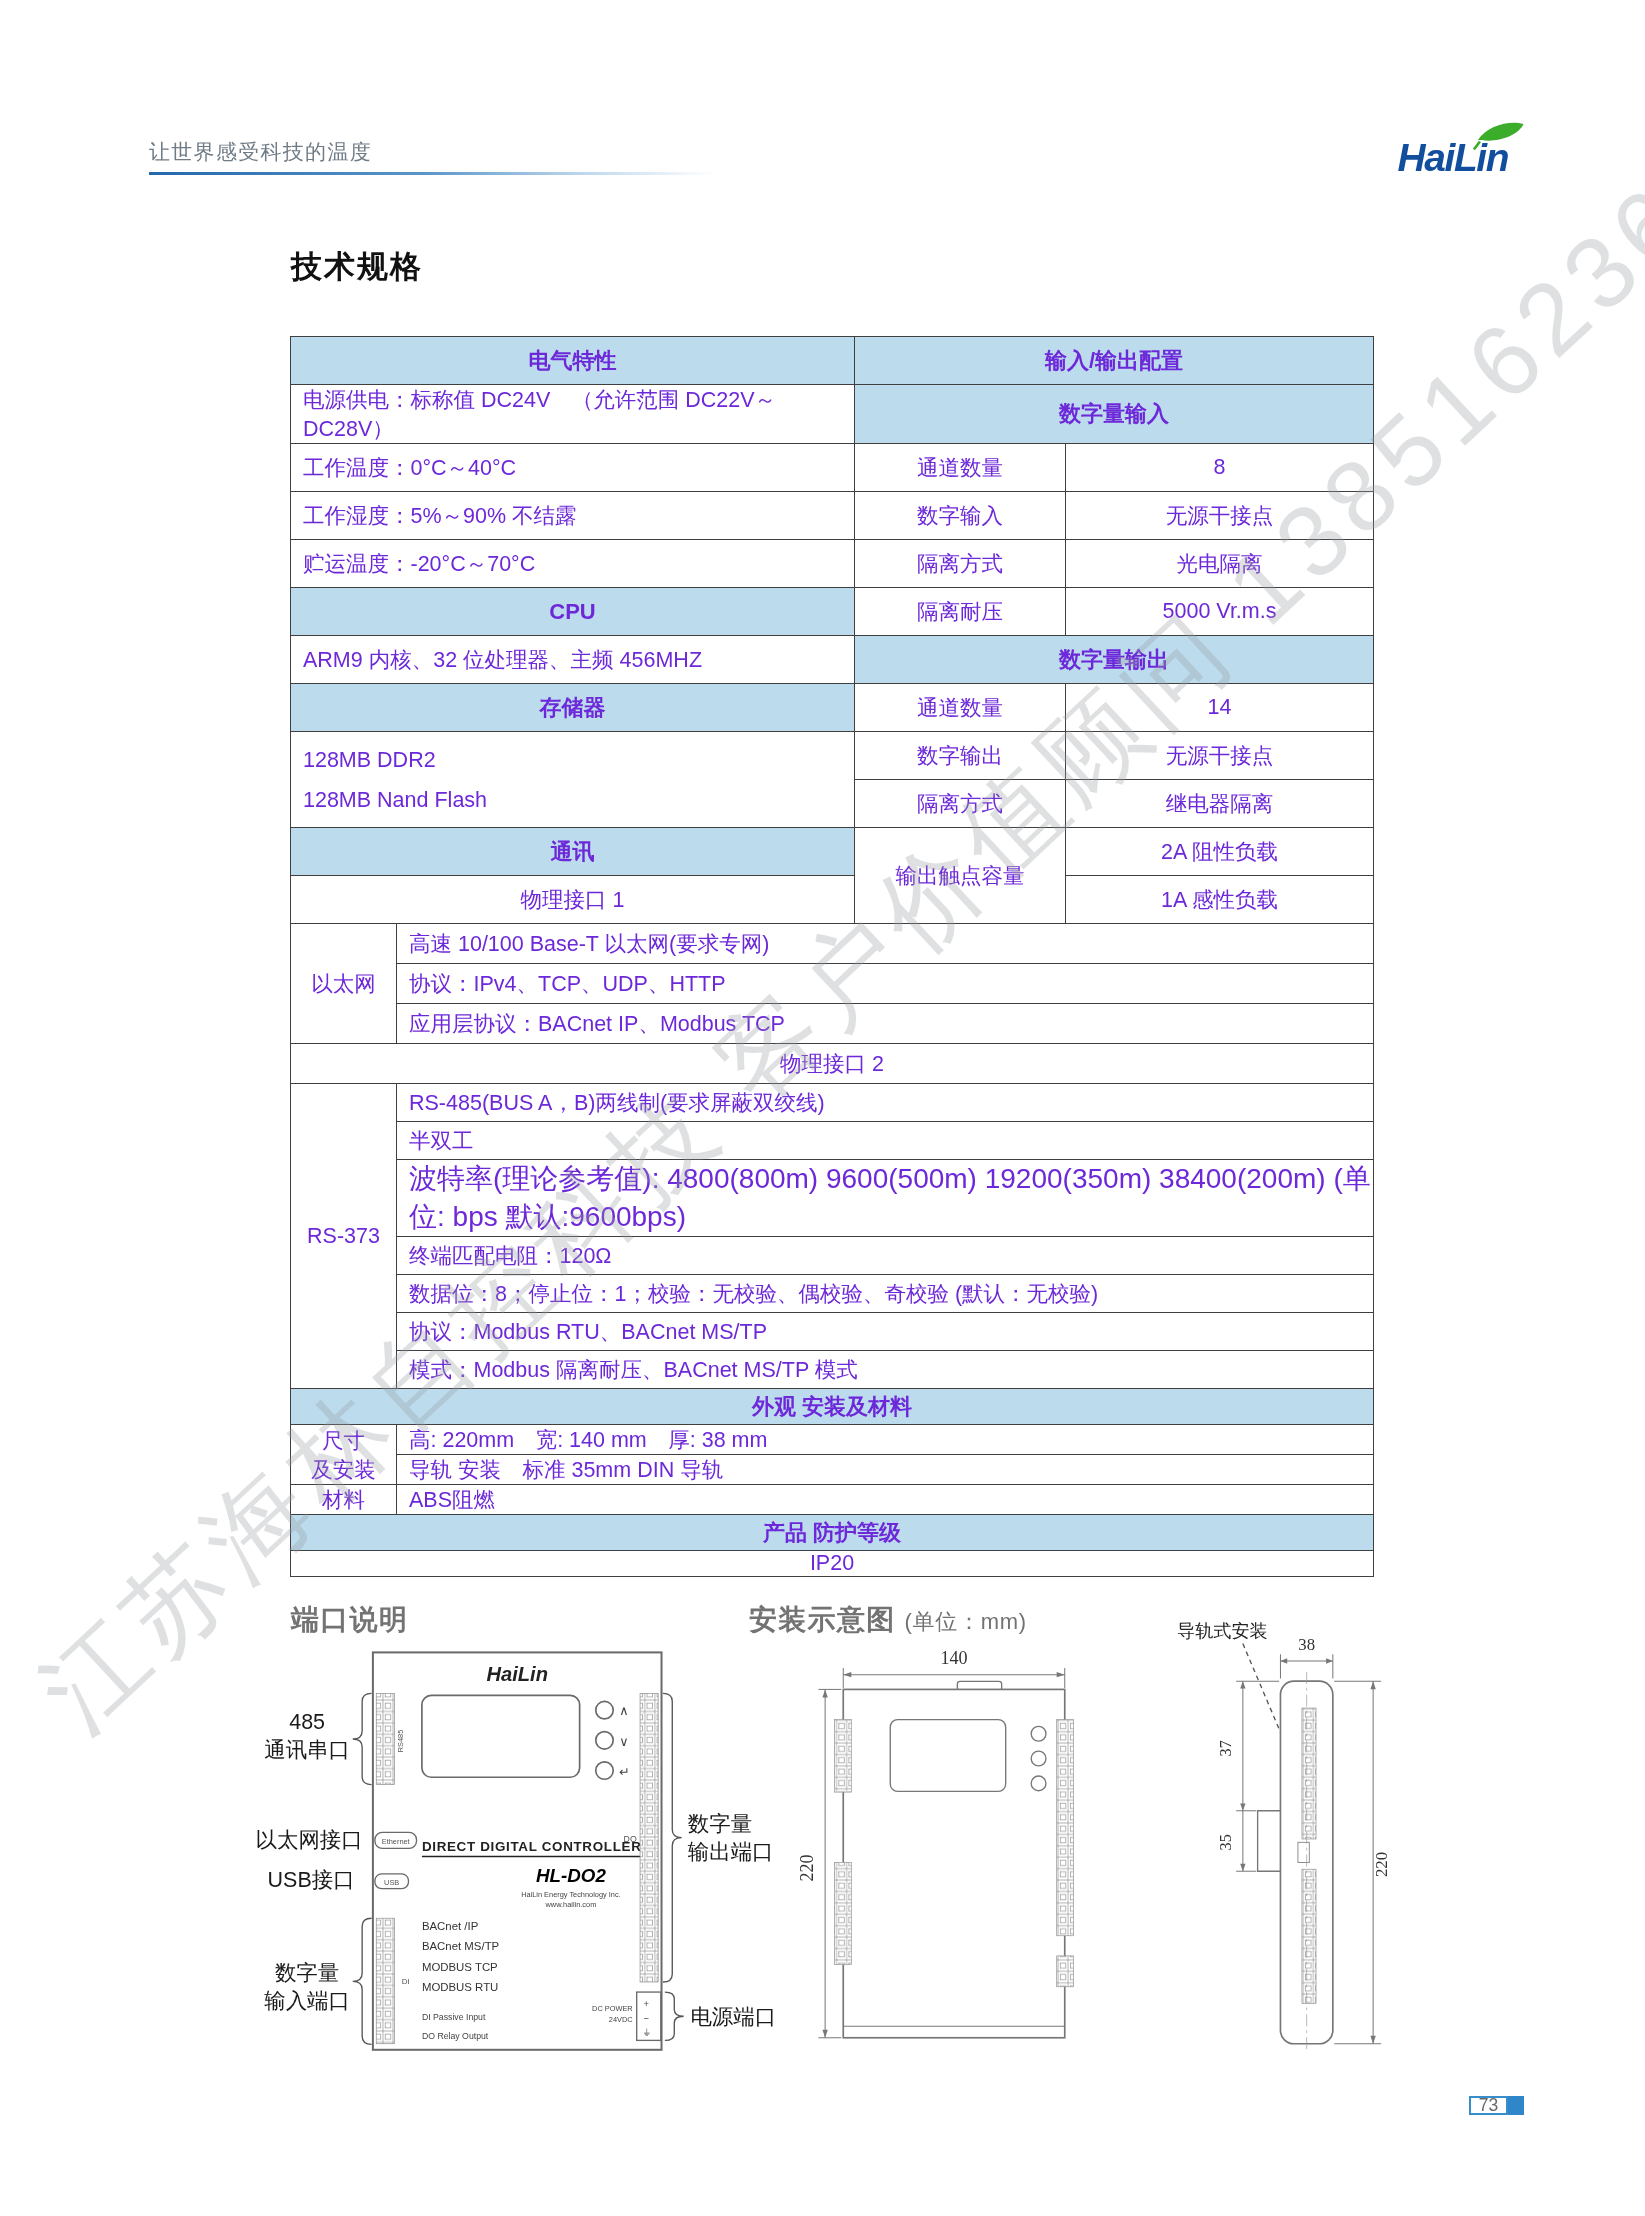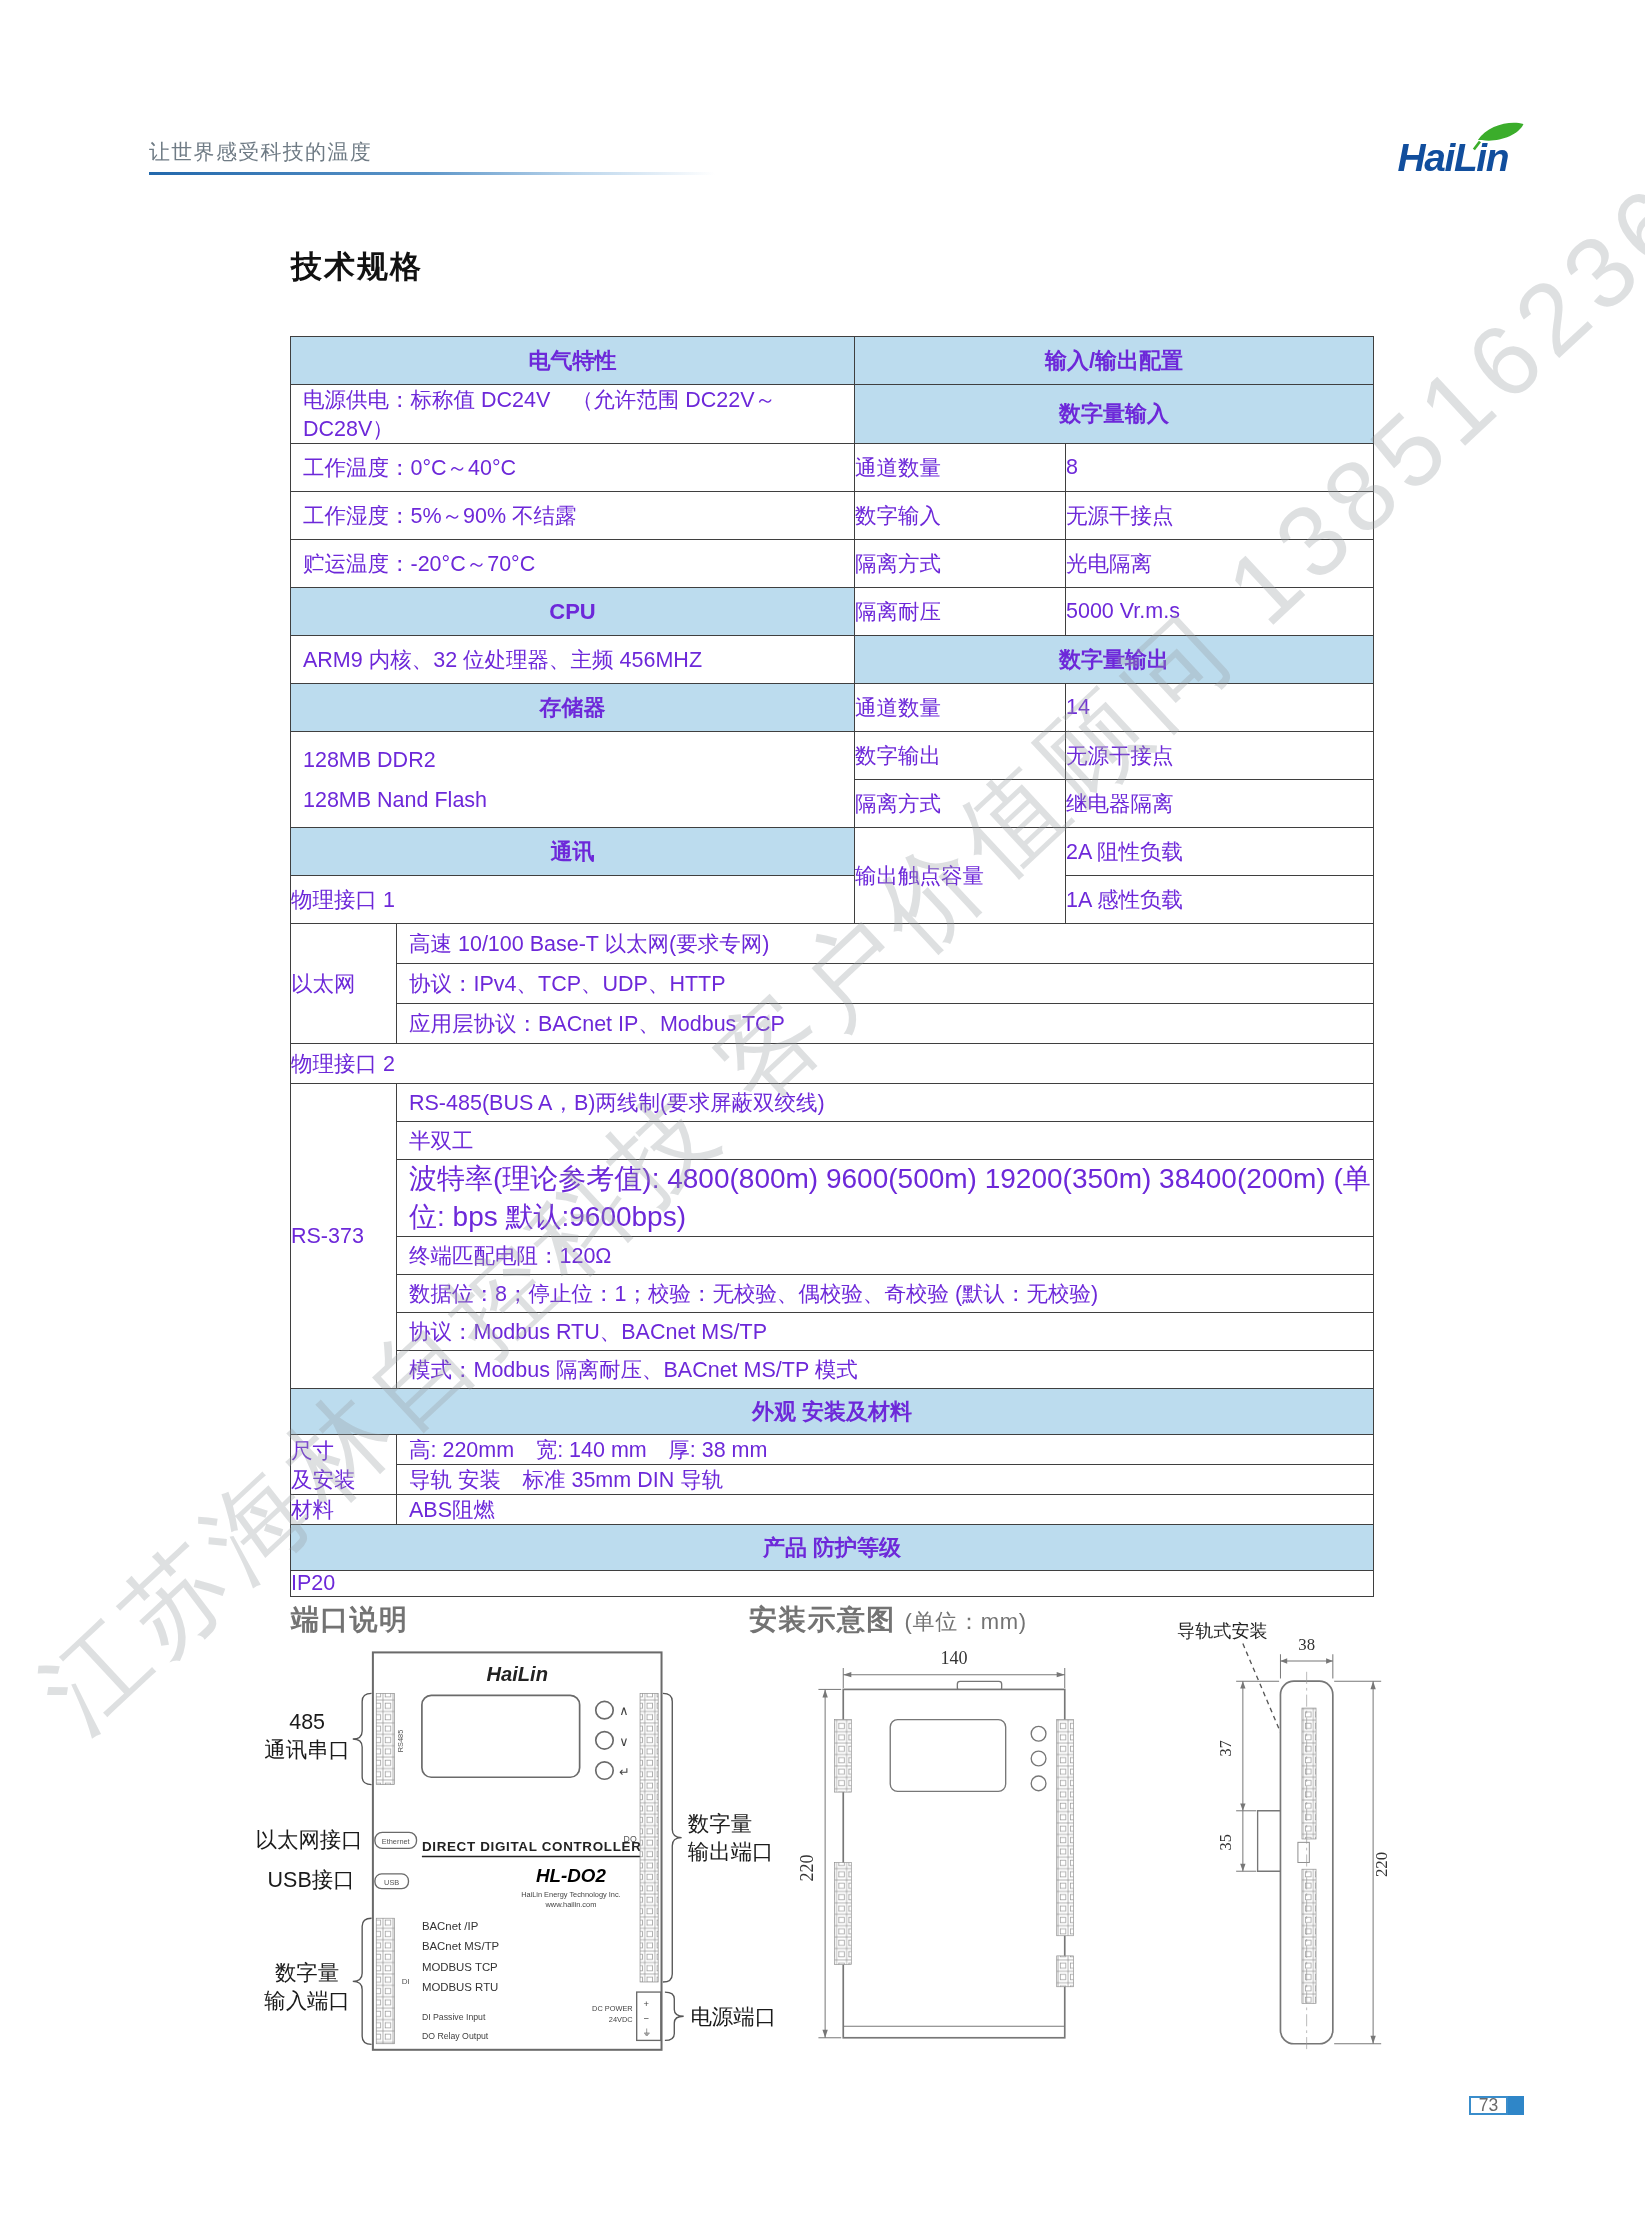--- a/index.html
+++ b/index.html
@@ -22,25 +22,25 @@
 
   
   .page-title{position:absolute;left:291px;top:246px;font-size:31px;font-weight:700;color:#111;letter-spacing:2px;}
   .sec-head{position:absolute;font-size:28px;font-weight:700;color:#737373;letter-spacing:1.3px;}
   .sec-head .unit{font-size:22px;font-weight:400;letter-spacing:0.7px;}
 
   
   table.spec{position:absolute;left:290px;top:336px;width:1084px;border-collapse:collapse;table-layout:fixed;z-index:2;}
   table.spec td{border:1.3px solid #3f3f3f;font-size:21.5px;color:#6d28d9;padding:0 0 0 12px;vertical-align:middle;background:#fff;}
   table.spec td.band{background:#bcdcee;font-weight:700;text-align:center;padding:0;font-size:22px;}
-  table.spec td.ctr{padding:0;}
+  table.spec td.ctr{text-align:center;padding:0;}
   table.spec tr.rA{height:48px;}
   table.spec tr.rB{height:40px;}
   table.spec tr.rS{height:38px;}
-  table.spec tr.rH{height:46px;}
+  table.spec tr.rH{height:36px;}
   table.spec tr.rC{height:26px;}
   table.spec td.two{line-height:40px;}
   table.spec td.tight{font-size:28px;}
 
   
   .diagram{position:absolute;z-index:2;}
   svg text{font-family:"Liberation Sans","DejaVu Sans",sans-serif;}
   .dimtxt{font-family:"Liberation Serif","DejaVu Serif",serif;}
 
   

